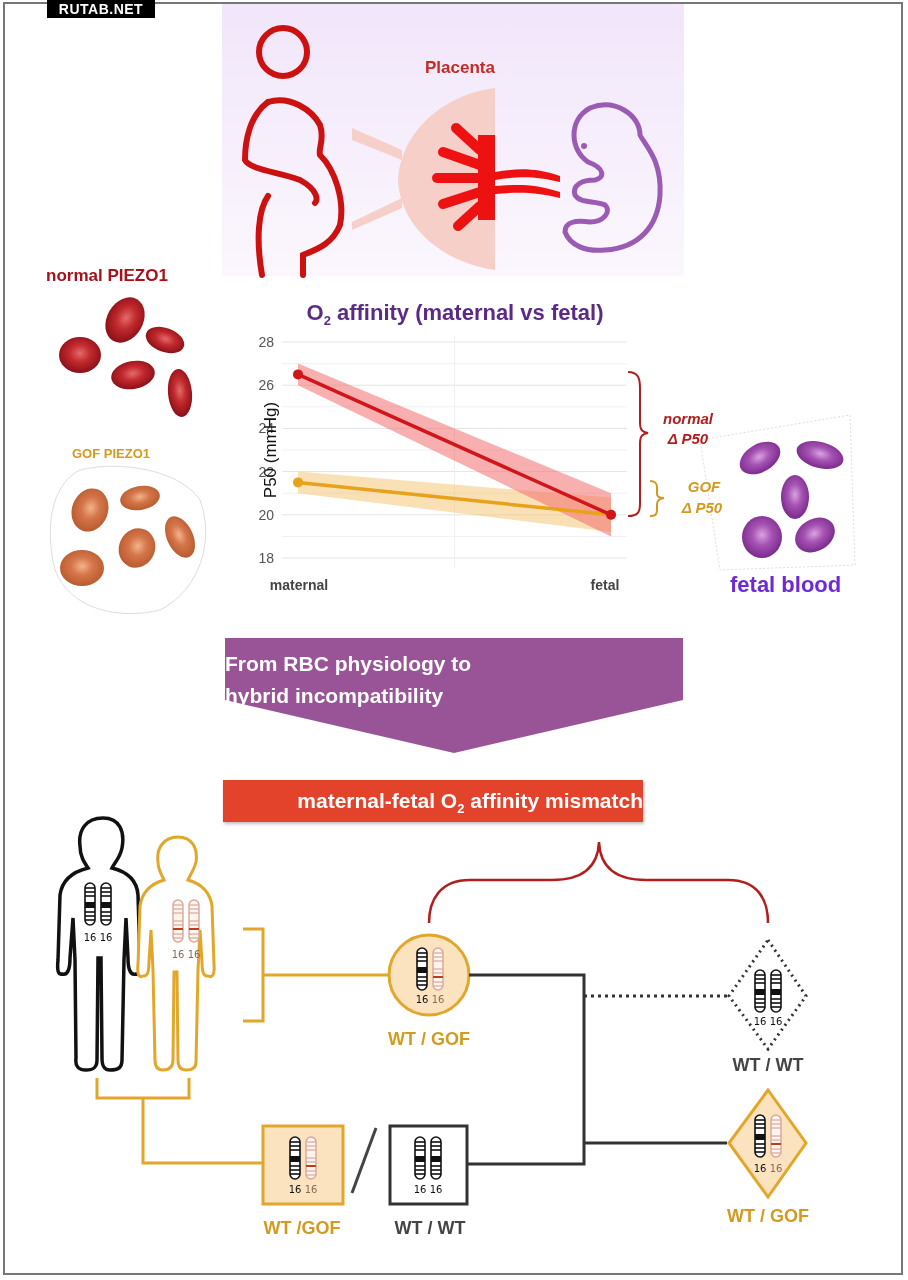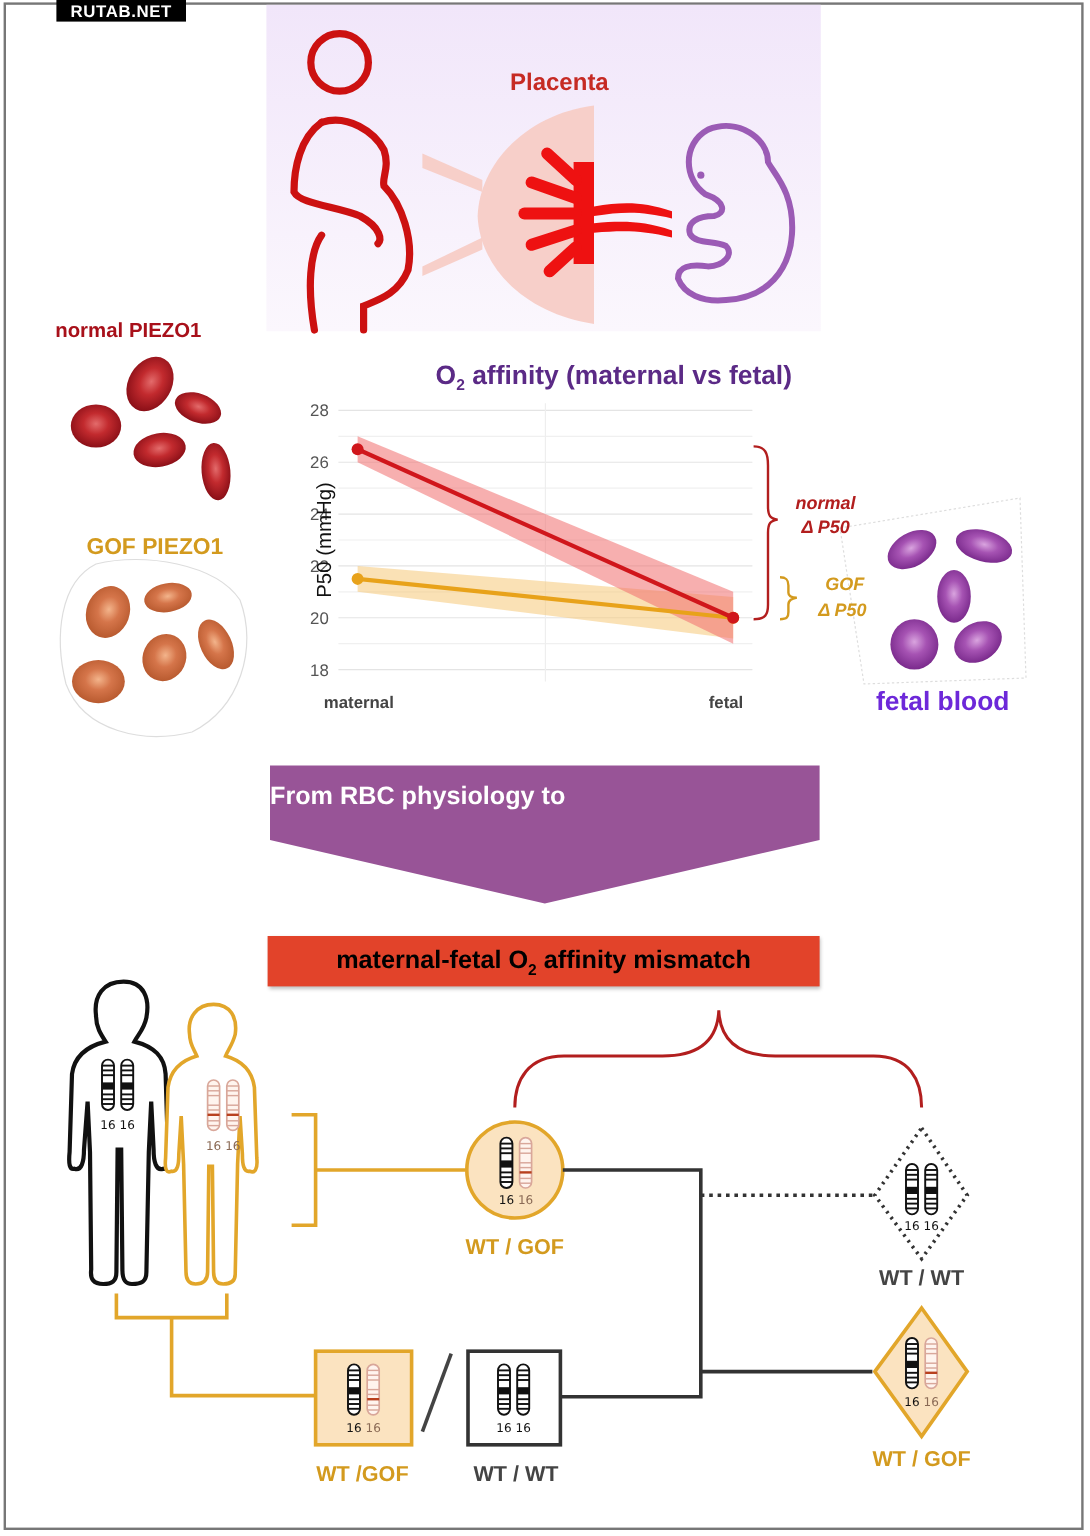--- a/index.html
+++ b/index.html
@@ -3,23 +3,23 @@
 <meta charset="utf-8">
 <style>
   html,body{margin:0;padding:0;background:#fff;}
   body{width:908px;height:1280px;position:relative;overflow:hidden;font-family:"Liberation Sans","DejaVu Sans",sans-serif;}
   .frame{position:absolute;left:3px;top:2px;width:900px;height:1273px;border:2px solid #777;box-sizing:border-box;}
   .watermark{position:absolute;left:0;top:0;width:108px;height:18px;background:#000;color:#fff;font-weight:bold;font-size:14px;line-height:18px;text-align:center;letter-spacing:0.5px;z-index:5;margin-left:47px;}
   .lbl{position:absolute;font-weight:bold;white-space:nowrap;}
   svg{position:absolute;left:0;top:0;overflow:visible;}
   .banner-arrow{position:absolute;left:225px;top:638px;width:458px;height:115px;}
   .banner-text{position:absolute;left:225px;top:648px;width:458px;text-align:left;color:#fff;font-weight:bold;font-size:21px;line-height:32px;}
-  .mismatch{position:absolute;left:223px;top:780px;width:460px;height:42px;background:#e2432a;color:#000000;font-weight:bold;font-size:21px;line-height:42px;text-align:center;box-shadow:1px 2px 3px rgba(0,0,0,0.25);}
+  .mismatch{position:absolute;left:223px;top:780px;width:420px;height:42px;background:#e2432a;color:#ffffff;font-weight:bold;font-size:21px;line-height:42px;text-align:right;box-shadow:1px 2px 3px rgba(0,0,0,0.25);}
   .mismatch sub{font-size:13px;}
-  .chart-title{position:absolute;left:250px;top:300px;width:410px;text-align:right;color:#5b2a86;font-weight:bold;font-size:22px;}
+  .chart-title{position:absolute;left:250px;top:300px;width:410px;text-align:center;color:#5b2a86;font-weight:bold;font-size:22px;}
   .chart-title sub{font-size:13px;}
 </style>
 </head>
 <body>
 
 <div class="frame"></div>
 <div class="watermark">RUTAB.NET</div>
 
 <div>
   <svg width="908" height="300">
@@ -52,25 +52,25 @@
       </g>
       <path d="M495 172 C520 168 535 168 560 176 L560 182 C535 176 520 176 495 180 Z" fill="#ee1111"></path>
       <path d="M495 186 C520 184 535 184 560 192 L560 198 C535 192 520 192 495 194 Z" fill="#ee1111"></path>
     </g>
 
     <g fill="none" stroke="#9b5bb5" stroke-width="5" stroke-linecap="round">
       <path d="M588 162 C570 150 568 120 590 108 C615 98 640 115 640 135 C645 145 662 160 660 195 C658 225 640 248 605 250 C585 252 570 245 565 232 C565 222 575 220 590 222 C603 222 612 212 605 205 C595 200 580 204 575 195 C572 185 582 180 595 180 C605 178 605 168 588 162 Z"></path>
     </g>
     <circle cx="584" cy="146" r="3" fill="#9b5bb5"></circle>
   </svg>
-  <div class="lbl" style="left:425px;top:58px;color:#c62a24;font-size:20px;">Placenta</div>
+  <div class="lbl" style="left:425px;top:58px;color:#c62a24;font-size:17px;">Placenta</div>
 </div>
 
 <div class="lbl" style="left:46px;top:266px;color:#a8101a;font-size:17px;">normal PIEZO1</div>
-<div class="lbl" style="left:72px;top:446px;color:#d39a1e;font-size:19px;">GOF PIEZO1</div>
+<div class="lbl" style="left:72px;top:446px;color:#d39a1e;font-size:13px;">GOF PIEZO1</div>
 <div class="lbl" style="left:730px;top:572px;color:#6d28d9;font-size:22px;">fetal blood</div>
 
 <svg width="908" height="640">
   <defs>
     <radialGradient id="rbcRed" cx="50%" cy="45%" r="55%">
       <stop offset="0" stop-color="#e36b6b"></stop>
         <stop offset="0.45" stop-color="#c22a2e"></stop>
         <stop offset="1" stop-color="#8a0f17"></stop>
     </radialGradient>
     <radialGradient id="rbcOrange" cx="50%" cy="45%" r="55%">
@@ -157,20 +157,21 @@
   <text x="688" y="444" text-anchor="middle" font-size="15" font-weight="bold" font-style="italic" fill="#b21e1e" font-family="Liberation Sans, sans-serif">Δ P50</text>
   <text x="704" y="492" text-anchor="middle" font-size="15" font-weight="bold" font-style="italic" fill="#d39a1e" font-family="Liberation Sans, sans-serif">GOF</text>
   <text x="702" y="513" text-anchor="middle" font-size="15" font-weight="bold" font-style="italic" fill="#d39a1e" font-family="Liberation Sans, sans-serif">Δ P50</text>
 </svg>
 
 <svg class="banner-arrow" width="458" height="115" viewBox="0 0 458 115">
   <polygon points="0,0 458,0 458,62 229,115 0,62" fill="#985497"></polygon>
 </svg>
 <div class="banner-text">
   <div>From RBC physiology to</div>
+  <div>hybrid incompatibility</div>
 </div>
 
 <div class="mismatch"><span>maternal-fetal O</span><sub>2</sub><span> affinity mismatch</span></div>
 
 <svg width="908" height="1280">
   <defs>
     <g id="chromBlack">
       <rect x="-5" y="0" width="10" height="42" rx="5" fill="#fff" stroke="#111" stroke-width="1.6"></rect>
       <rect x="-5" y="19" width="10" height="6" fill="#111"></rect>
       <g stroke="#111" stroke-width="1.6">

